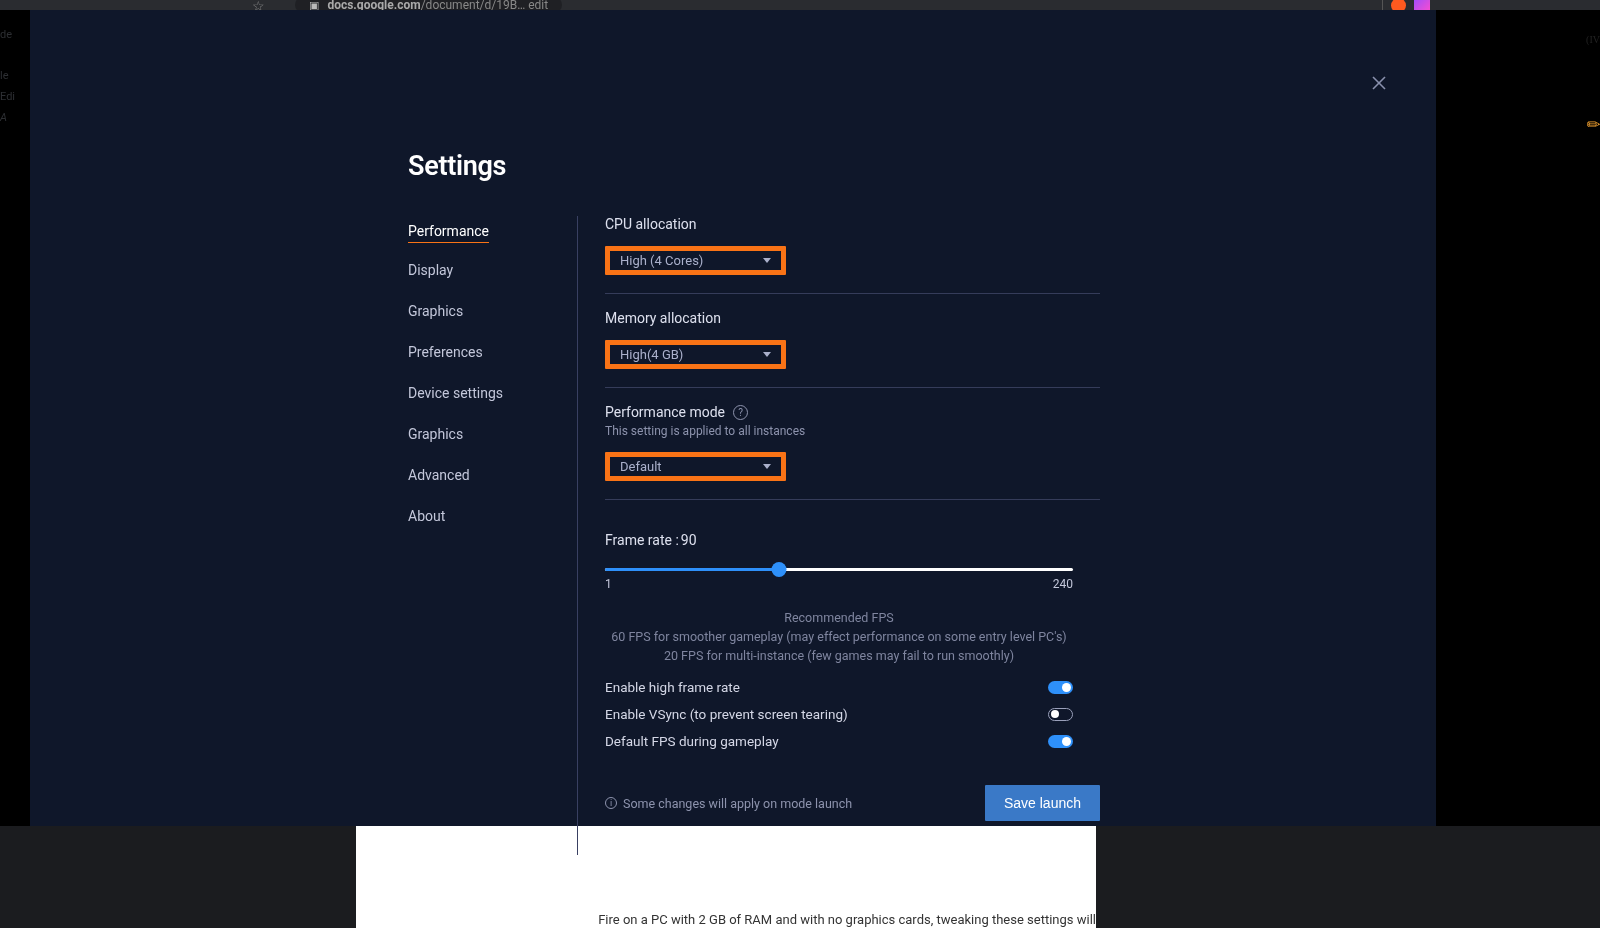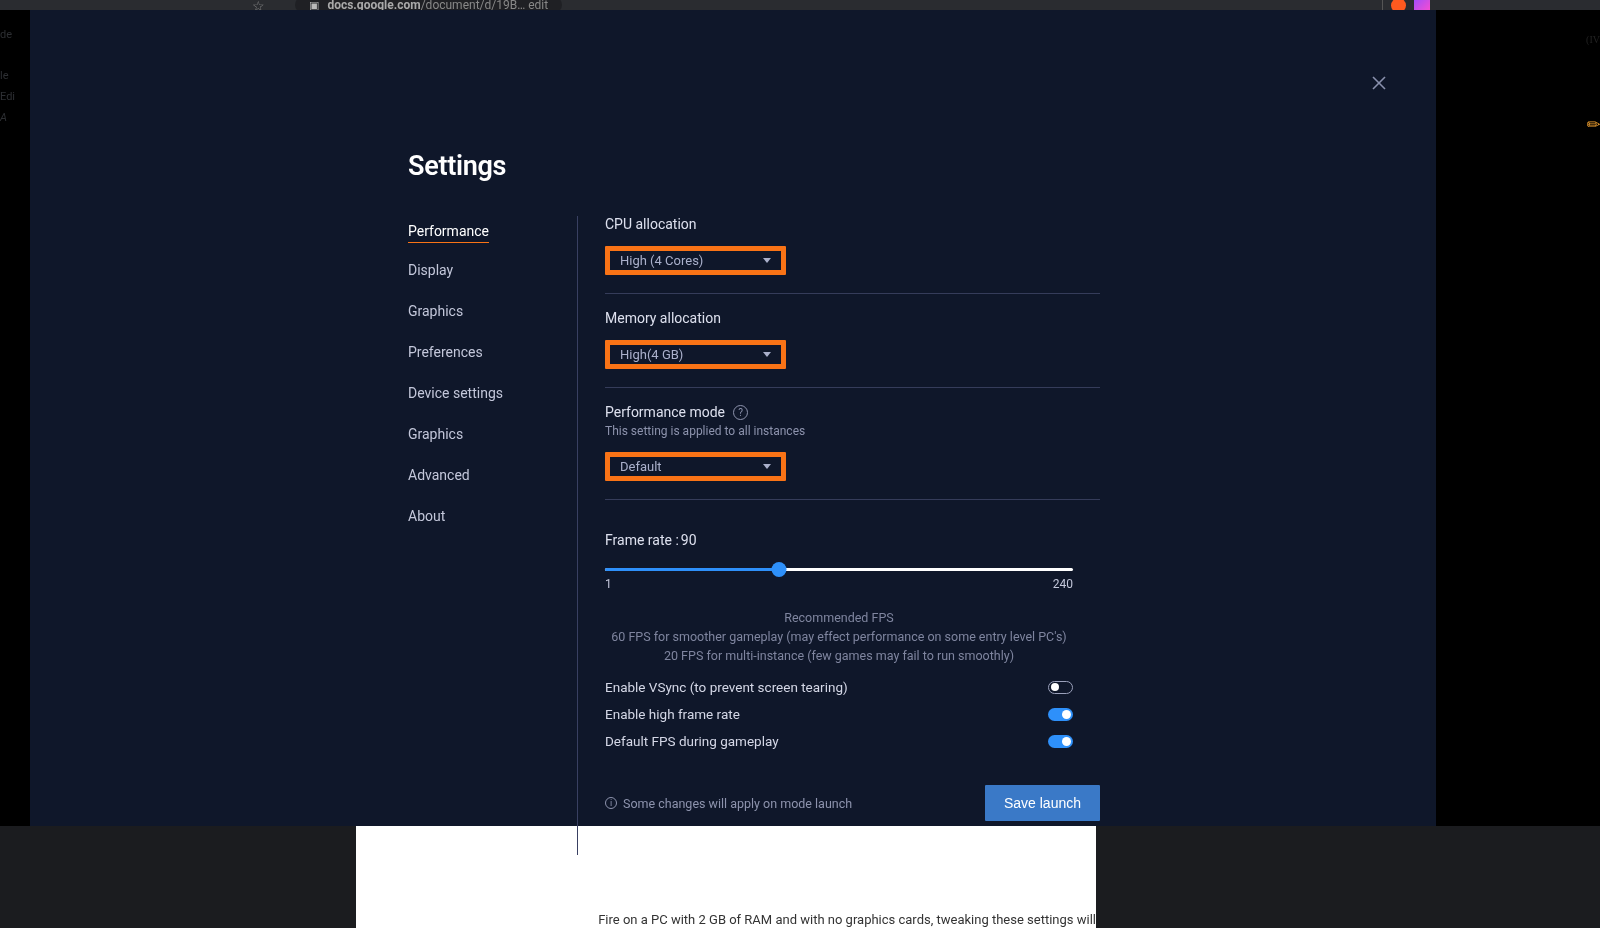--- a/index.html
+++ b/index.html
@@ -420,28 +420,28 @@
             <span>1</span>
             <span>240</span>
           </div>
 
           <div class="reco">
             <div>Recommended FPS</div>
             <div>60 FPS for smoother gameplay (may effect performance on some entry level PC's) 20 FPS for multi-instance (few games may fail to run smoothly)</div>
           </div>
 
           <div class="toggle-row">
+            <span class="lbl">Enable high frame rate</span>
+            <div class="toggle on">
+                <div class="knob"></div>
+              </div>
+          </div>
+          <div class="toggle-row">
             <span class="lbl">Enable VSync (to prevent screen tearing)</span>
             <div class="toggle off">
-                <div class="knob"></div>
-              </div>
-          </div>
-          <div class="toggle-row">
-            <span class="lbl">Enable high frame rate</span>
-            <div class="toggle on">
                 <div class="knob"></div>
               </div>
           </div>
           <div class="toggle-row">
             <span class="lbl">Default FPS during gameplay</span>
             <div class="toggle on">
                 <div class="knob"></div>
               </div>
           </div>
 

